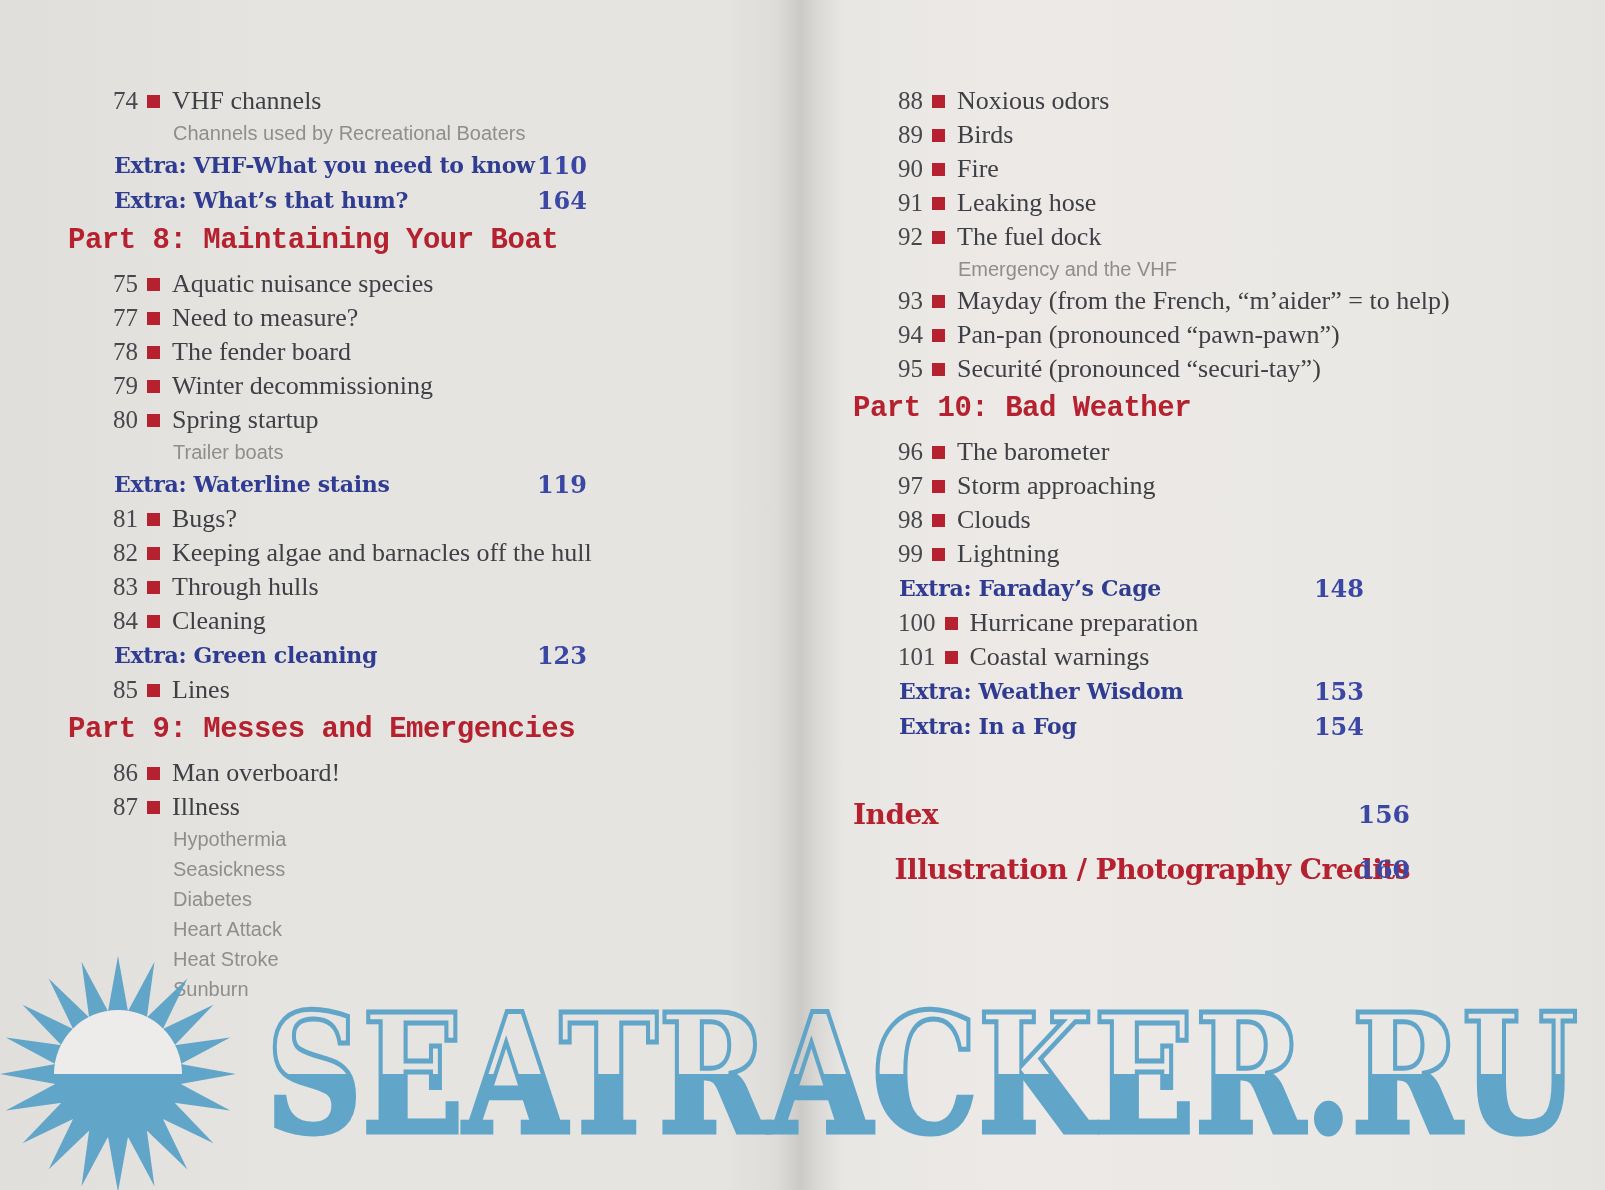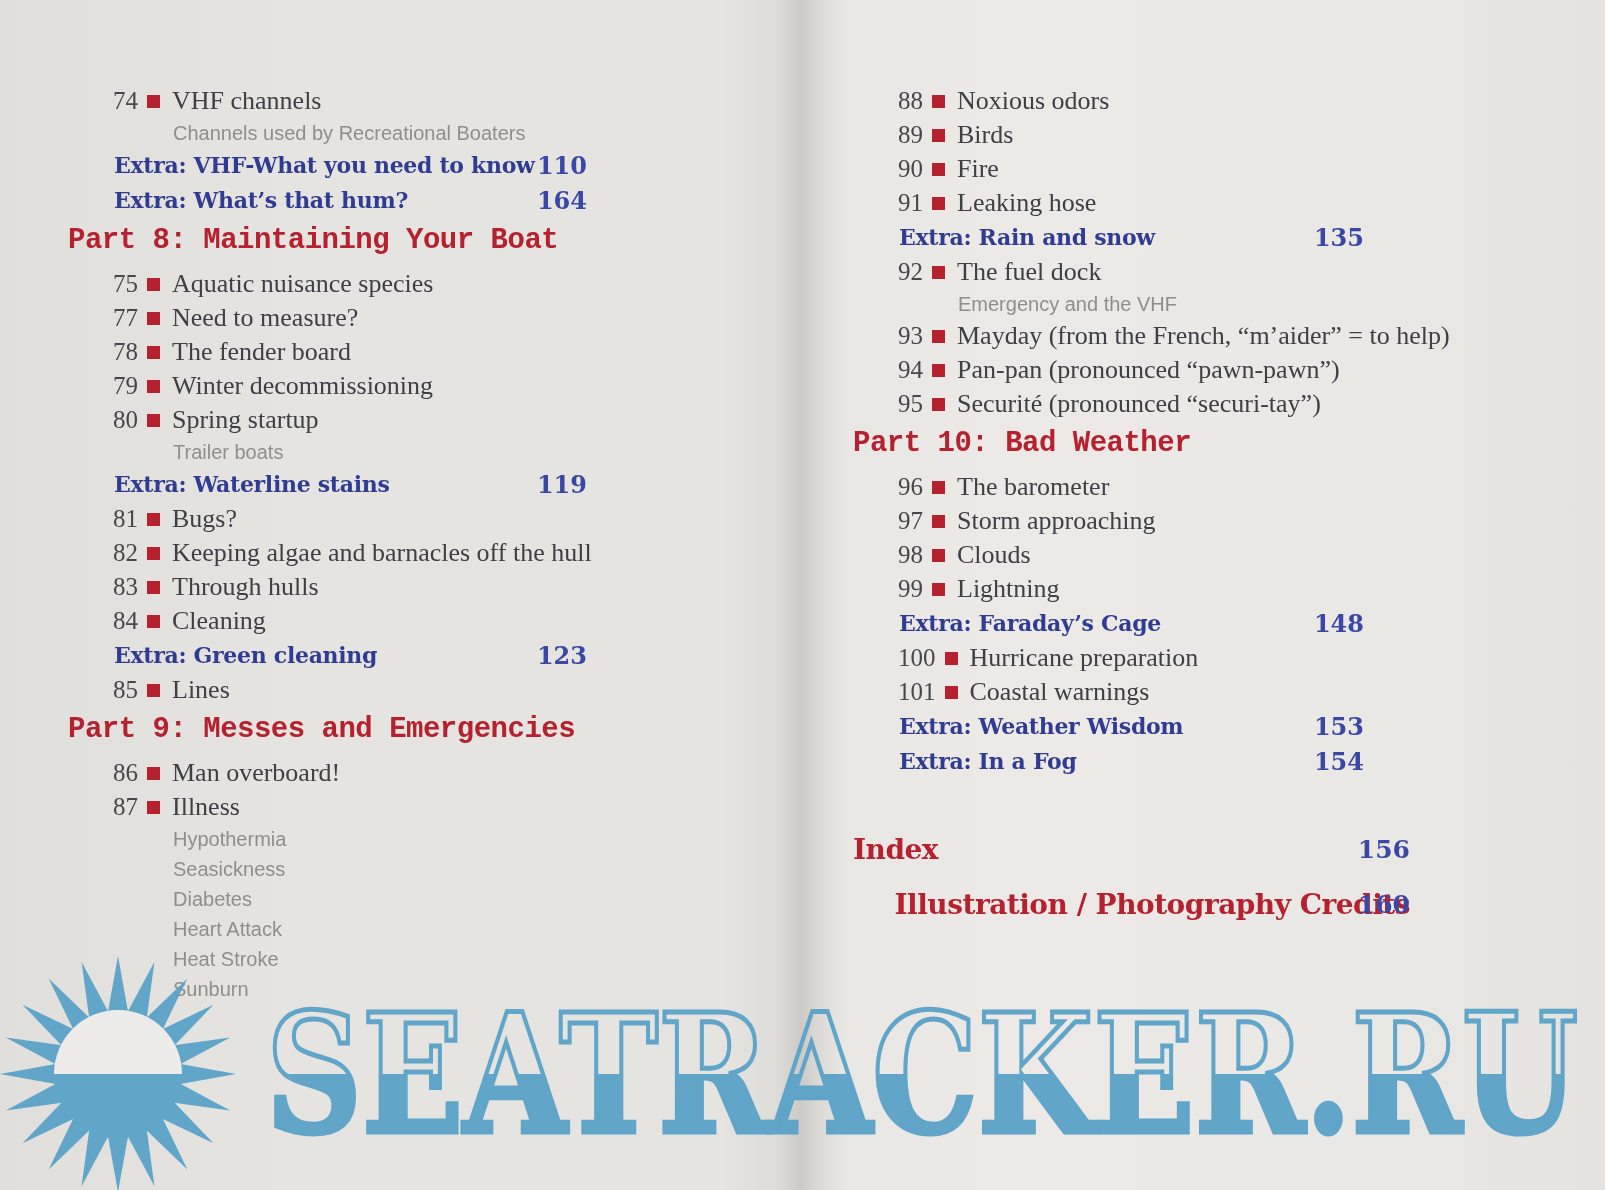--- a/index.html
+++ b/index.html
@@ -155,21 +155,20 @@
       <div class="row item">
         <span class="num">90</span>
         <span class="sq"></span>
         <span class="txt">Fire</span>
       </div>
       <div class="row item">
         <span class="num">91</span>
         <span class="sq"></span>
         <span class="txt">Leaking hose</span>
       </div>
-      <div class="row extra"><span class="lb">Extra: Rain and snow</span><span class="pg">135</span></div>
       <div class="row item">
         <span class="num">92</span>
         <span class="sq"></span>
         <span class="txt">The fuel dock</span>
       </div>
       <div class="row sub">Emergency and the VHF</div>
       <div class="row item">
         <span class="num">93</span>
         <span class="sq"></span>
         <span class="txt">Mayday (from the French, “m’aider” = to help)</span>

